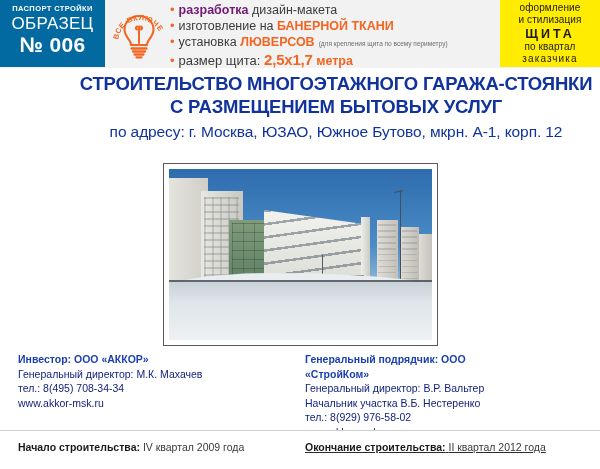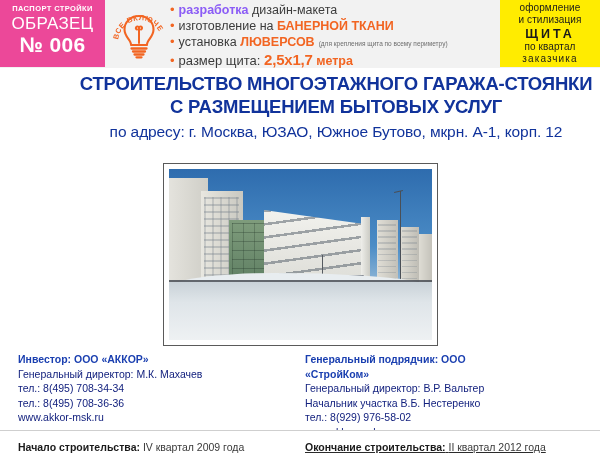--- a/index.html
+++ b/index.html
@@ -15,21 +15,21 @@
     box-sizing:border-box;
   }
 
   
   .header{
     position:absolute;left:0;top:0;width:600px;height:68px;
     background:#f2f2f2;
   }
   .badge{
     position:absolute;left:0;top:0;width:105px;height:67px;
-    background:#ec4899;color:#ffffff;
+    background:#0369a1;color:#ffffff;
     display:flex;flex-direction:column;align-items:center;justify-content:flex-start;
     padding-top:4px;box-sizing:border-box;
   }
   .badge-kicker{
     font-size:7.5px;font-weight:bold;letter-spacing:.4px;line-height:10px;
     text-transform:uppercase;
   }
   .badge-word{
     font-size:17px;line-height:19px;letter-spacing:.3px;font-weight:400;
   }
@@ -46,21 +46,21 @@
     position:absolute;left:170px;top:2px;width:325px;
     color:#3b3b3b;
   }
   .bullet{
     display:flex;align-items:baseline;
     font-size:12.5px;line-height:16px;white-space:nowrap;
   }
   .bullet .dot{
     color:#f26522;font-size:13px;margin-right:4px;line-height:16px;
   }
-  .or{color:#8b5cf6;font-weight:bold;}
+  .or{color:#701a75;font-weight:bold;}
   .or-b{color:#f26522;font-weight:bold;}
   .gray{color:#3b3b3b;}
   .note{font-size:6.5px;color:#6d6d6d;margin-left:4px;font-weight:normal;}
   .bullet.size{font-size:13px;}
   .big-size{font-size:15px;font-weight:bold;color:#f26522;letter-spacing:-.2px;}
   .metra{font-size:12.5px;font-weight:bold;color:#f26522;}
 
   .yellow{
     position:absolute;left:500px;top:0;width:100px;height:67px;
     background:#ffec00;color:#1a1a1a;
@@ -279,21 +279,20 @@
       <div class="ground"></div>
     </div>
   </div>
 
   <div class="contacts">
 
     <div class="col left">
       <div class="head">Инвестор: ООО «АККОР»</div>
       <div class="ln">Генеральный директор: М.К. Махачев</div>
       <div class="ln">тел.: 8(495) 708-34-34</div>
-      <div class="ln">тел.: 8(495) 708-36-36</div>
       <div class="ln">www.akkor-msk.ru</div>
     </div>
 
     <div class="col right">
       <div class="head">Генеральный подрядчик: ООО «СтройКом»</div>
       <div class="ln">Генеральный директор: В.Р. Вальтер</div>
       <div class="ln">Начальник участка В.Б. Нестеренко</div>
       <div class="ln">тел.: 8(929) 976-58-02</div>
       <div class="ln">www.akkor-msk.ru</div>
     </div>

